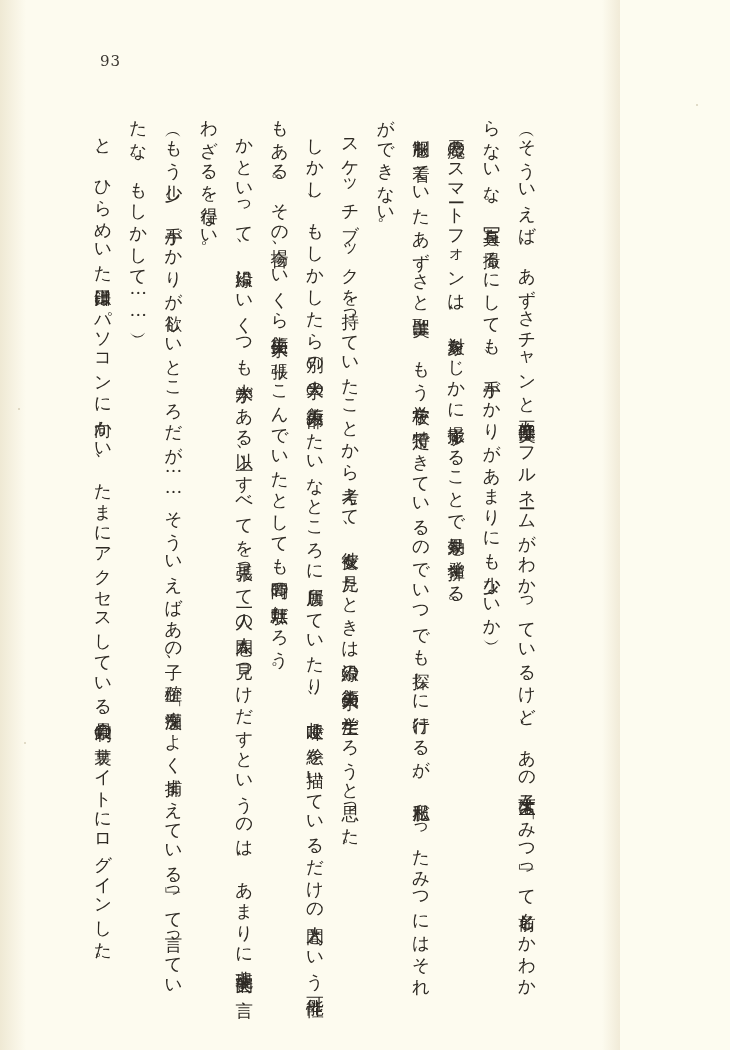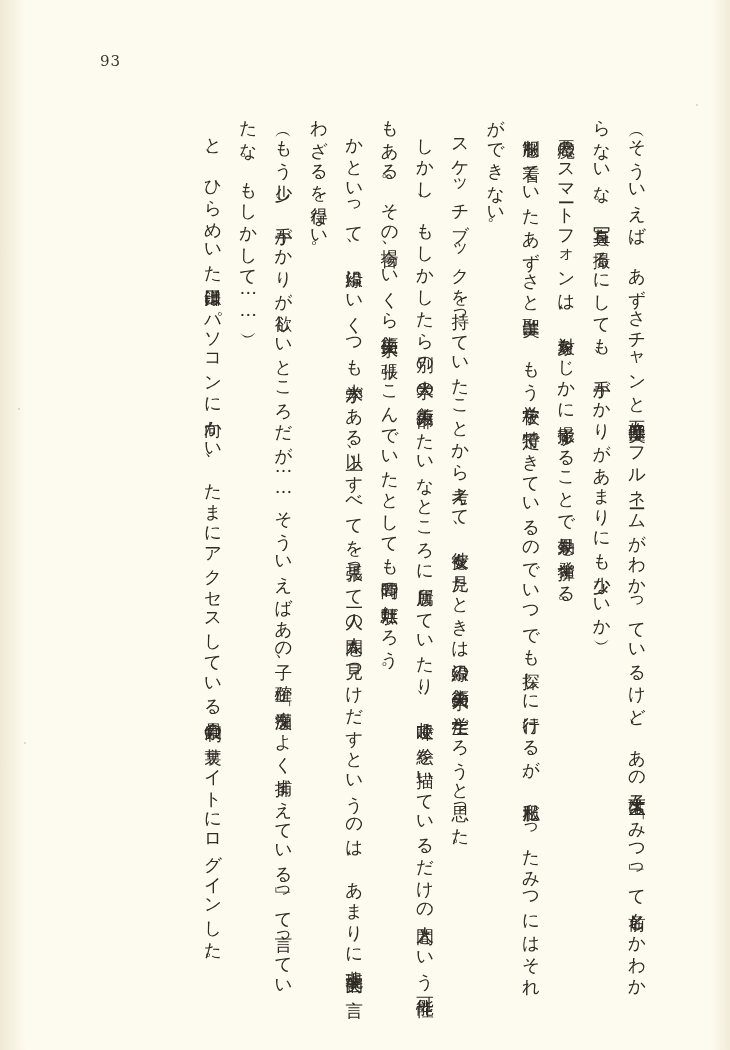--- a/index.html
+++ b/index.html
@@ -8,21 +8,21 @@
   }
   body {
     width: 730px;
     height: 1050px;
     background: #fdfcf0;
     font-family: "DejaVu Serif", "Liberation Serif", serif;
     overflow: hidden;
   }
   .page {
     position: relative;
-    width: 730px;
+    width: 620px;
     height: 1050px;
     background: #fdfbef;
     box-sizing: border-box;
   }
   
   .page::before {
     content: "";
     position: absolute;
     left: 0; top: 0; bottom: 0;
     width: 26px;

